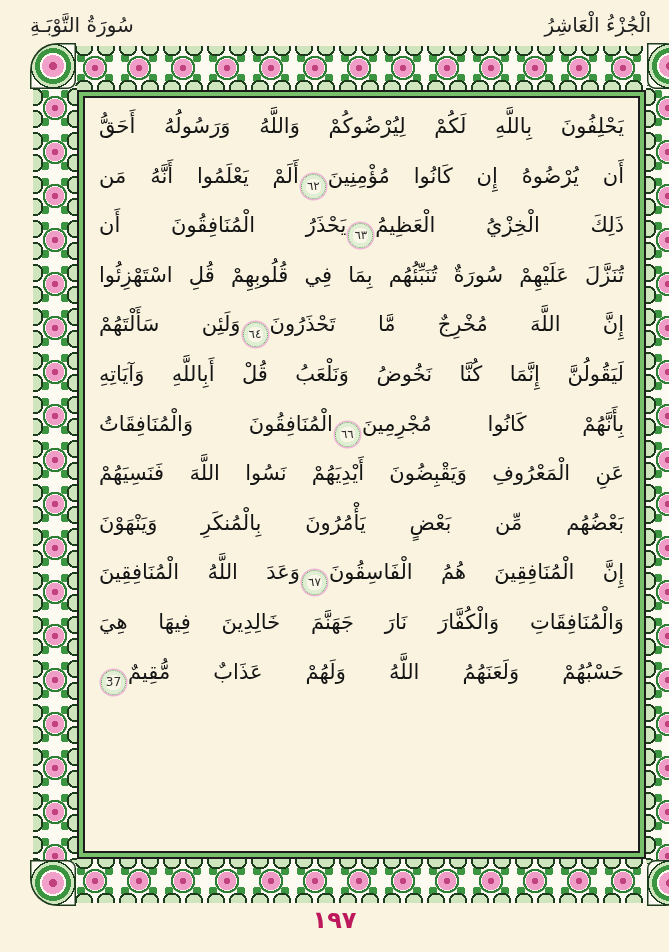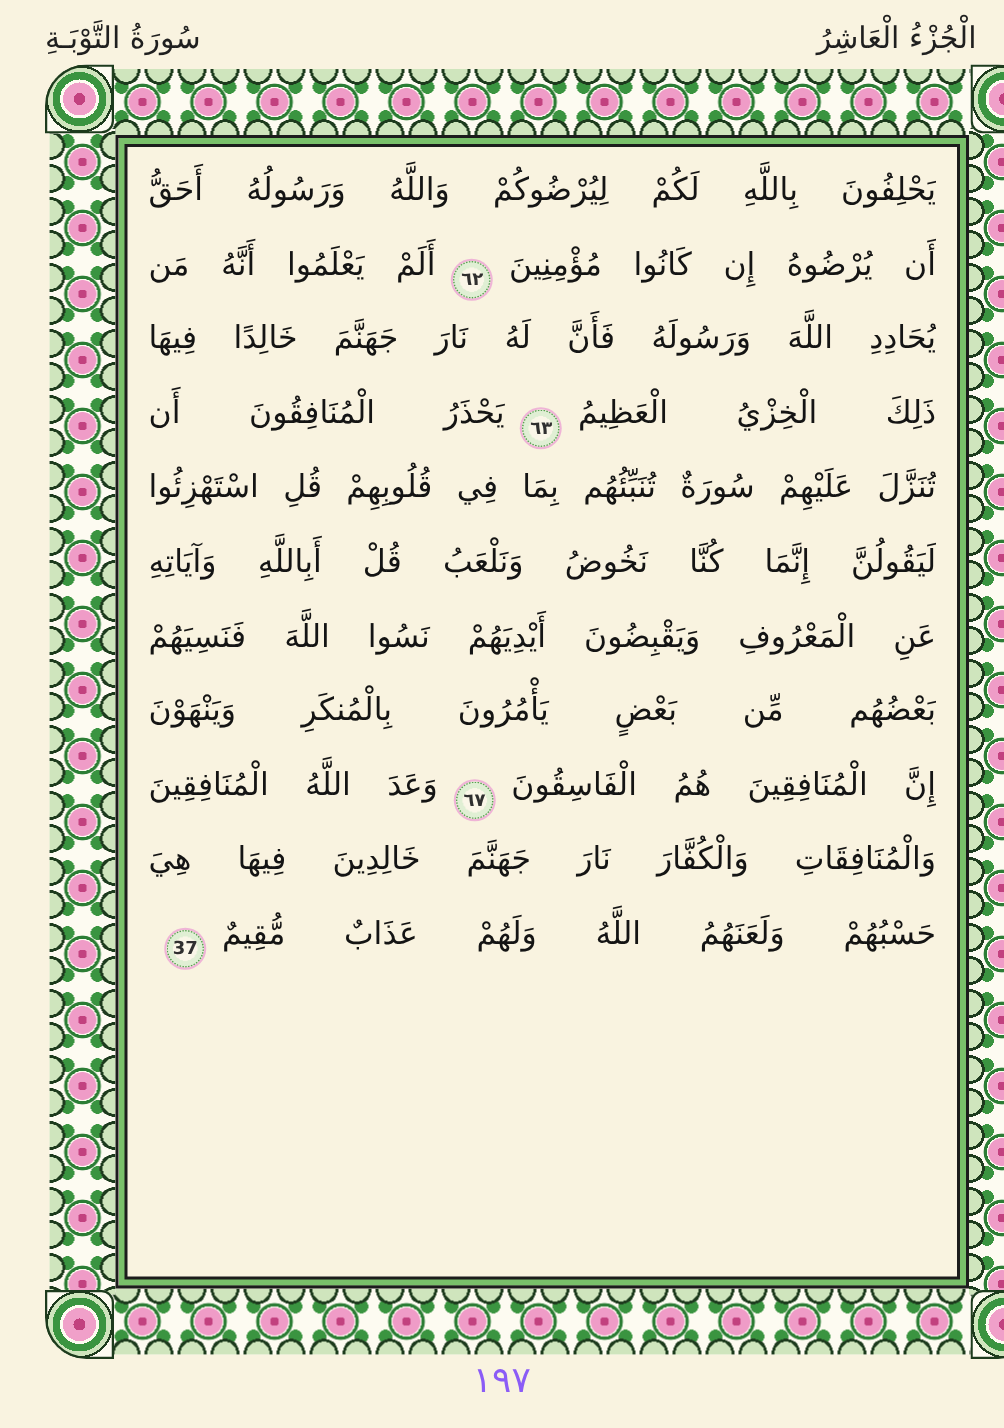--- a/index.html
+++ b/index.html
@@ -83,29 +83,29 @@
     font-size:21px;color:#141414;
     overflow:hidden;
     white-space:normal;
   }
   .verse-marker{
     display:inline-block;width:25px;height:25px;line-height:23px;
     border-radius:50%;text-align:left;text-align-last:center;
     background:radial-gradient(circle,#faf6e8 0 8px,#e0efd4 8px 12.5px);
     border:1.5px dotted #56a050;
     box-shadow:0 0 0 1.5px #efb4d6;
-    font-size:12px;font-weight:bold;color:#2f2f2f;
-    vertical-align:-7px;margin:0 12px;
+    font-size:12px;font-weight:normal;color:#2f2f2f;
+    vertical-align:-7px;margin:0 2px;
     box-sizing:border-box;
   }
   
   .page-number{
     position:absolute;left:0;right:0;top:906px;
     text-align-last:center;
-    font-size:24px;font-weight:normal;color:#8b5cf6;
+    font-size:24px;font-weight:bold;color:#be185d;
   }
 </style>
 </head>
 <body>
 
 <div class="header">
   <span class="juz">الْجُزْءُ الْعَاشِرُ</span>
   <span class="surah">سُورَةُ التَّوْبَـةِ</span>
 </div>
 
@@ -115,24 +115,25 @@
   <div class="band band-left"></div>
   <div class="band band-right"></div>
   <div class="corner tl"></div>
   <div class="corner tr"></div>
   <div class="corner bl"></div>
   <div class="corner br"></div>
 
   <div class="text-wrap">
       <div class="qline"><span>يَحْلِفُونَ بِاللَّهِ لَكُمْ لِيُرْضُوكُمْ وَاللَّهُ وَرَسُولُهُ أَحَقُّ</span></div>
       <div class="qline"><span>أَن يُرْضُوهُ إِن كَانُوا مُؤْمِنِينَ</span><span class="verse-marker">٦٢</span><span>أَلَمْ يَعْلَمُوا أَنَّهُ مَن</span></div>
-      <div class="qline"><span>يُحَادِدِ اللَّهَ وَرَسُولَهُ فَأَنَّ لَهُ نَارَ جَهَنَّمَ خَالِدًا فِيهَا</span></div>
       <div class="qline"><span>ذَلِكَ الْخِزْيُ الْعَظِيمُ</span><span class="verse-marker">٦٣</span><span>يَحْذَرُ الْمُنَافِقُونَ أَن</span></div>
       <div class="qline"><span>تُنَزَّلَ عَلَيْهِمْ سُورَةٌ تُنَبِّئُهُم بِمَا فِي قُلُوبِهِمْ قُلِ اسْتَهْزِئُوا</span></div>
+      <div class="qline"><span>إِنَّ اللَّهَ مُخْرِجٌ مَّا تَحْذَرُونَ</span><span class="verse-marker">٦٤</span><span>وَلَئِن سَأَلْتَهُمْ</span></div>
       <div class="qline"><span>لَيَقُولُنَّ إِنَّمَا كُنَّا نَخُوضُ وَنَلْعَبُ قُلْ أَبِاللَّهِ وَآيَاتِهِ</span></div>
+      <div class="qline"><span>بِأَنَّهُمْ كَانُوا مُجْرِمِينَ</span><span class="verse-marker">٦٦</span><span>الْمُنَافِقُونَ وَالْمُنَافِقَاتُ</span></div>
       <div class="qline"><span>عَنِ الْمَعْرُوفِ وَيَقْبِضُونَ أَيْدِيَهُمْ نَسُوا اللَّهَ فَنَسِيَهُمْ</span></div>
       <div class="qline"><span>بَعْضُهُم مِّن بَعْضٍ يَأْمُرُونَ بِالْمُنكَرِ وَيَنْهَوْنَ</span></div>
       <div class="qline"><span>إِنَّ الْمُنَافِقِينَ هُمُ الْفَاسِقُونَ</span><span class="verse-marker">٦٧</span><span>وَعَدَ اللَّهُ الْمُنَافِقِينَ</span></div>
       <div class="qline"><span>وَالْمُنَافِقَاتِ وَالْكُفَّارَ نَارَ جَهَنَّمَ خَالِدِينَ فِيهَا هِيَ</span></div>
       <div class="qline"><span>حَسْبُهُمْ وَلَعَنَهُمُ اللَّهُ وَلَهُمْ عَذَابٌ مُّقِيمٌ</span><span class="verse-marker">37</span></div>
     </div>
 </div>
 
 <div class="page-number">١٩٧</div>
 

